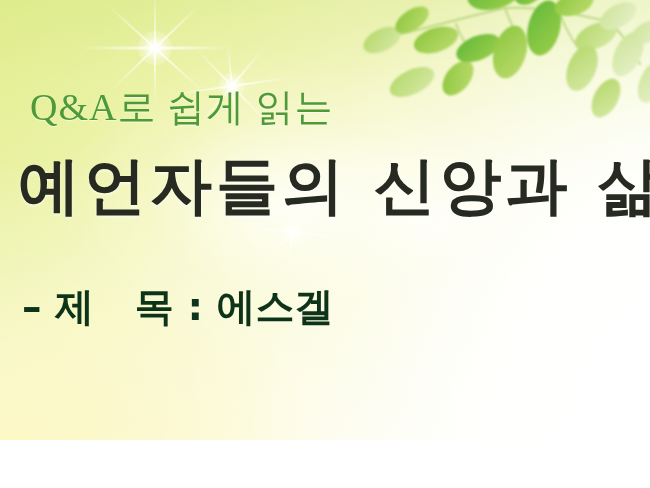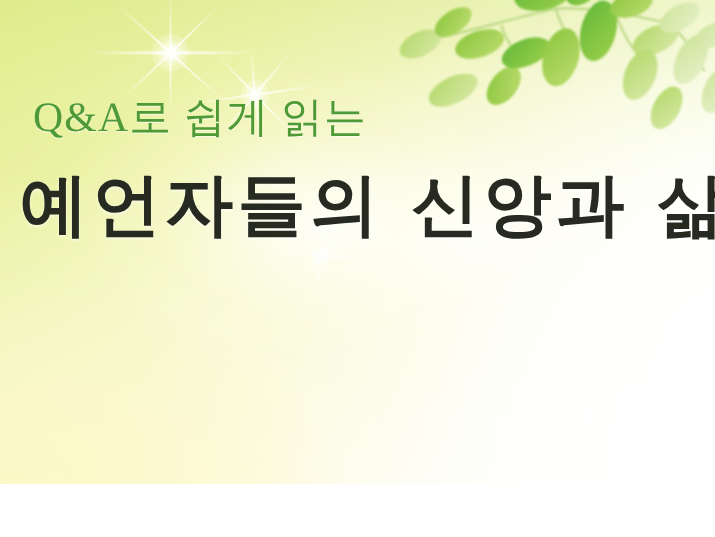--- a/index.html
+++ b/index.html
@@ -264,15 +264,16 @@
     <span class="ray" style="width:108px;height:2px;transform:translate(-50%,-50%) rotate(6deg);"></span>
     <span class="ray" style="width:78px;height:2px;transform:translate(-50%,-50%) rotate(96deg);"></span>
     <span class="ray" style="width:92px;height:2px;transform:translate(-50%,-50%) rotate(-48deg);"></span>
   </div>
 
   <div id="kicker">Q&amp;A로 쉽게 읽는</div>
 
   <div id="maintitle">예언자들의 신앙과 삶</div>
 
   <div id="meta">
+    <div class="meta-row">– 제   목 : 에스겔</div>
   </div>
 
 </div>
 
 </body></html>

